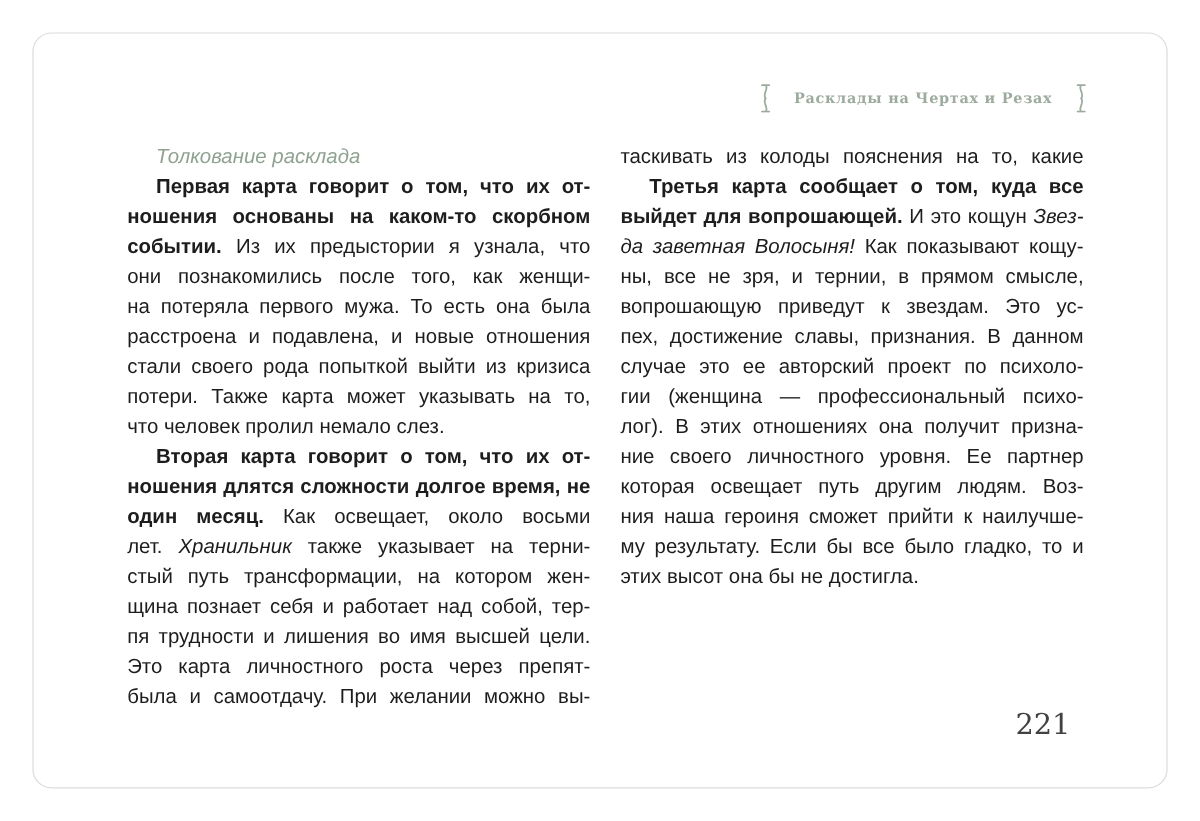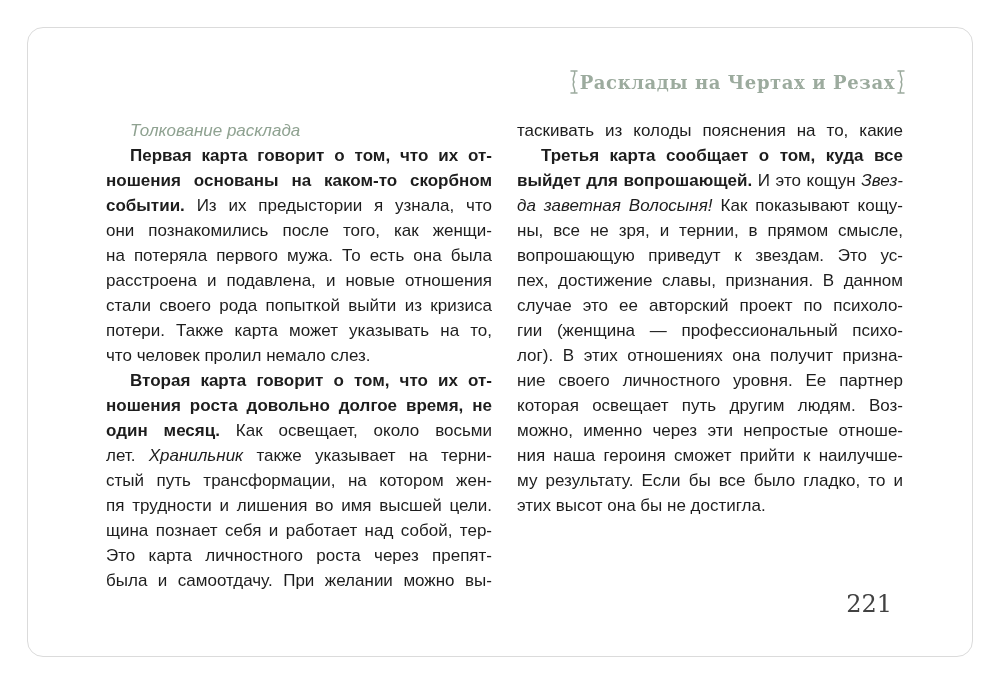--- a/index.html
+++ b/index.html
@@ -20,24 +20,24 @@
     border: 1.5px solid #dbdbdb;
     border-radius: 16px;
     pointer-events: none;
   }
   .header-title {
     position: absolute;
     top: 70px;
     right: 94px;
     display: flex;
     align-items: center;
-    gap: 1px;
+    gap: 19px;
     font-family: "DejaVu Serif", serif;
     font-weight: bold;
-    font-size: 18px;
+    font-size: 12px;
     letter-spacing: 0.6px;
   }
   .header-title .title-text {
     white-space: nowrap;
   }
   .ornament svg { display: block; }
 
   .col {
     position: absolute;
     top: 118px;
@@ -96,42 +96,41 @@
 <div class="line indent"><span class="run-bold">Первая карта говорит о том, что их от-</span></div>
     <div class="line"><span class="run-bold">ношения основаны на каком-то скорбном</span></div>
     <div class="line"><span class="run-bold">событии.</span><span> Из их предыстории я узнала, что</span></div>
     <div class="line"><span>они познакомились после того, как женщи-</span></div>
     <div class="line"><span>на потеряла первого мужа. То есть она была</span></div>
     <div class="line"><span>расстроена и подавлена, и новые отношения</span></div>
     <div class="line"><span>стали своего рода попыткой выйти из кризиса</span></div>
     <div class="line"><span>потери. Также карта может указывать на то,</span></div>
     <div class="line end"><span>что человек пролил немало слез.</span></div>
     <div class="line indent"><span class="run-bold">Вторая карта говорит о том, что их от-</span></div>
-    <div class="line"><span class="run-bold">ношения роста довольно долгое время, не</span></div>
+    <div class="line"><span class="run-bold">ношения длятся сложности долгое время, не</span></div>
     <div class="line"><span class="run-bold">один месяц.</span><span> Как освещает, около восьми</span></div>
     <div class="line"><span>лет. </span><span class="run-italic">Хранильник</span><span> также указывает на терни-</span></div>
     <div class="line"><span>стый путь трансформации, на котором жен-</span></div>
+    <div class="line"><span>щина познает себя и работает над собой, тер-</span></div>
     <div class="line"><span>пя трудности и лишения во имя высшей цели.</span></div>
-    <div class="line"><span>щина познает себя и работает над собой, тер-</span></div>
     <div class="line"><span>Это карта личностного роста через препят-</span></div>
     <div class="line"><span>была и самоотдачу. При желании можно вы-</span></div>
   </div>
 
 <div class="col col-right" id="col-right">
     <div class="line"><span>таскивать из колоды пояснения на то, какие</span></div>
     <div class="line indent"><span class="run-bold">Третья карта сообщает о том, куда все</span></div>
     <div class="line"><span class="run-bold">выйдет для вопрошающей.</span><span> И это кощун </span><span class="run-italic">Звез-</span></div>
     <div class="line"><span class="run-italic">да заветная Волосыня!</span><span> Как показывают кощу-</span></div>
     <div class="line"><span>ны, все не зря, и тернии, в прямом смысле,</span></div>
     <div class="line"><span>вопрошающую приведут к звездам. Это ус-</span></div>
     <div class="line"><span>пех, достижение славы, признания. В данном</span></div>
     <div class="line"><span>случае это ее авторский проект по психоло-</span></div>
     <div class="line"><span>гии (женщина — профессиональный психо-</span></div>
     <div class="line"><span>лог). В этих отношениях она получит призна-</span></div>
     <div class="line"><span>ние своего личностного уровня. Ее партнер</span></div>
     <div class="line"><span>которая освещает путь другим людям. Воз-</span></div>
-    <div class="line"><span>можно, именно через эти непростые отноше-</span></div>
     <div class="line"><span>ния наша героиня сможет прийти к наилучше-</span></div>
     <div class="line"><span>му результату. Если бы все было гладко, то и</span></div>
     <div class="line end"><span>этих высот она бы не достигла.</span></div>
   </div>
 
 <div class="page-number">221</div>
 
 </body></html>

